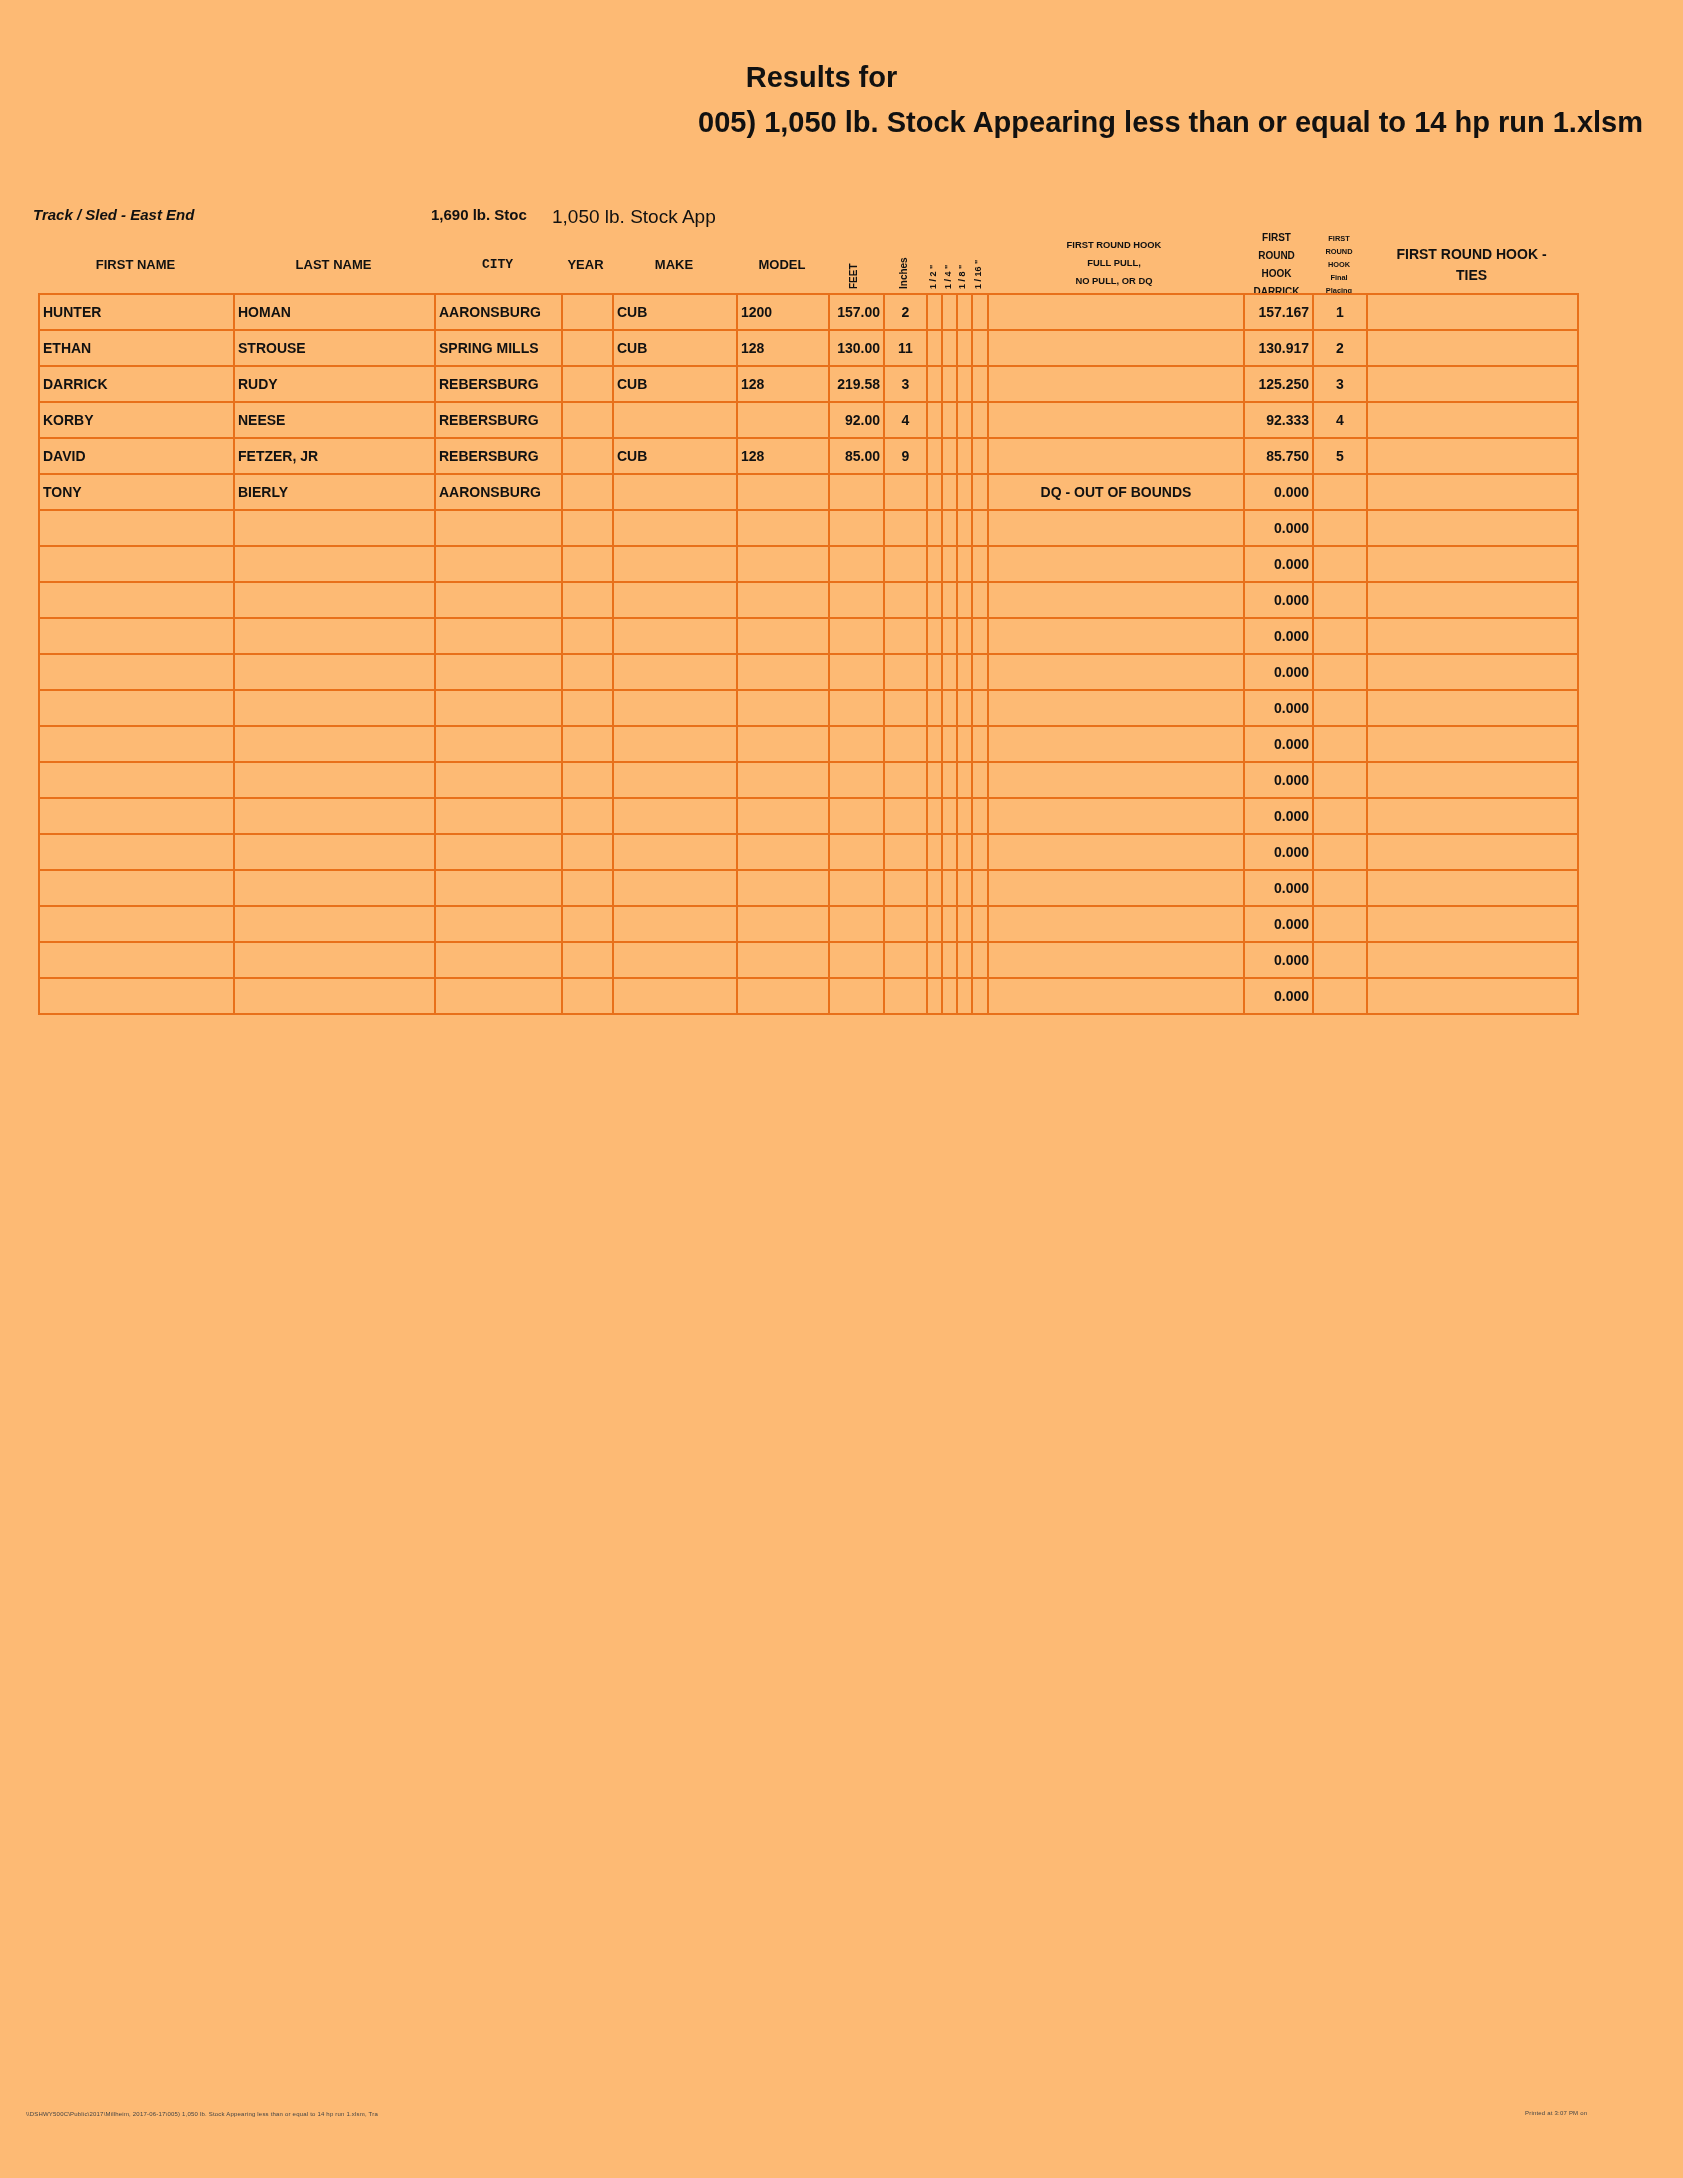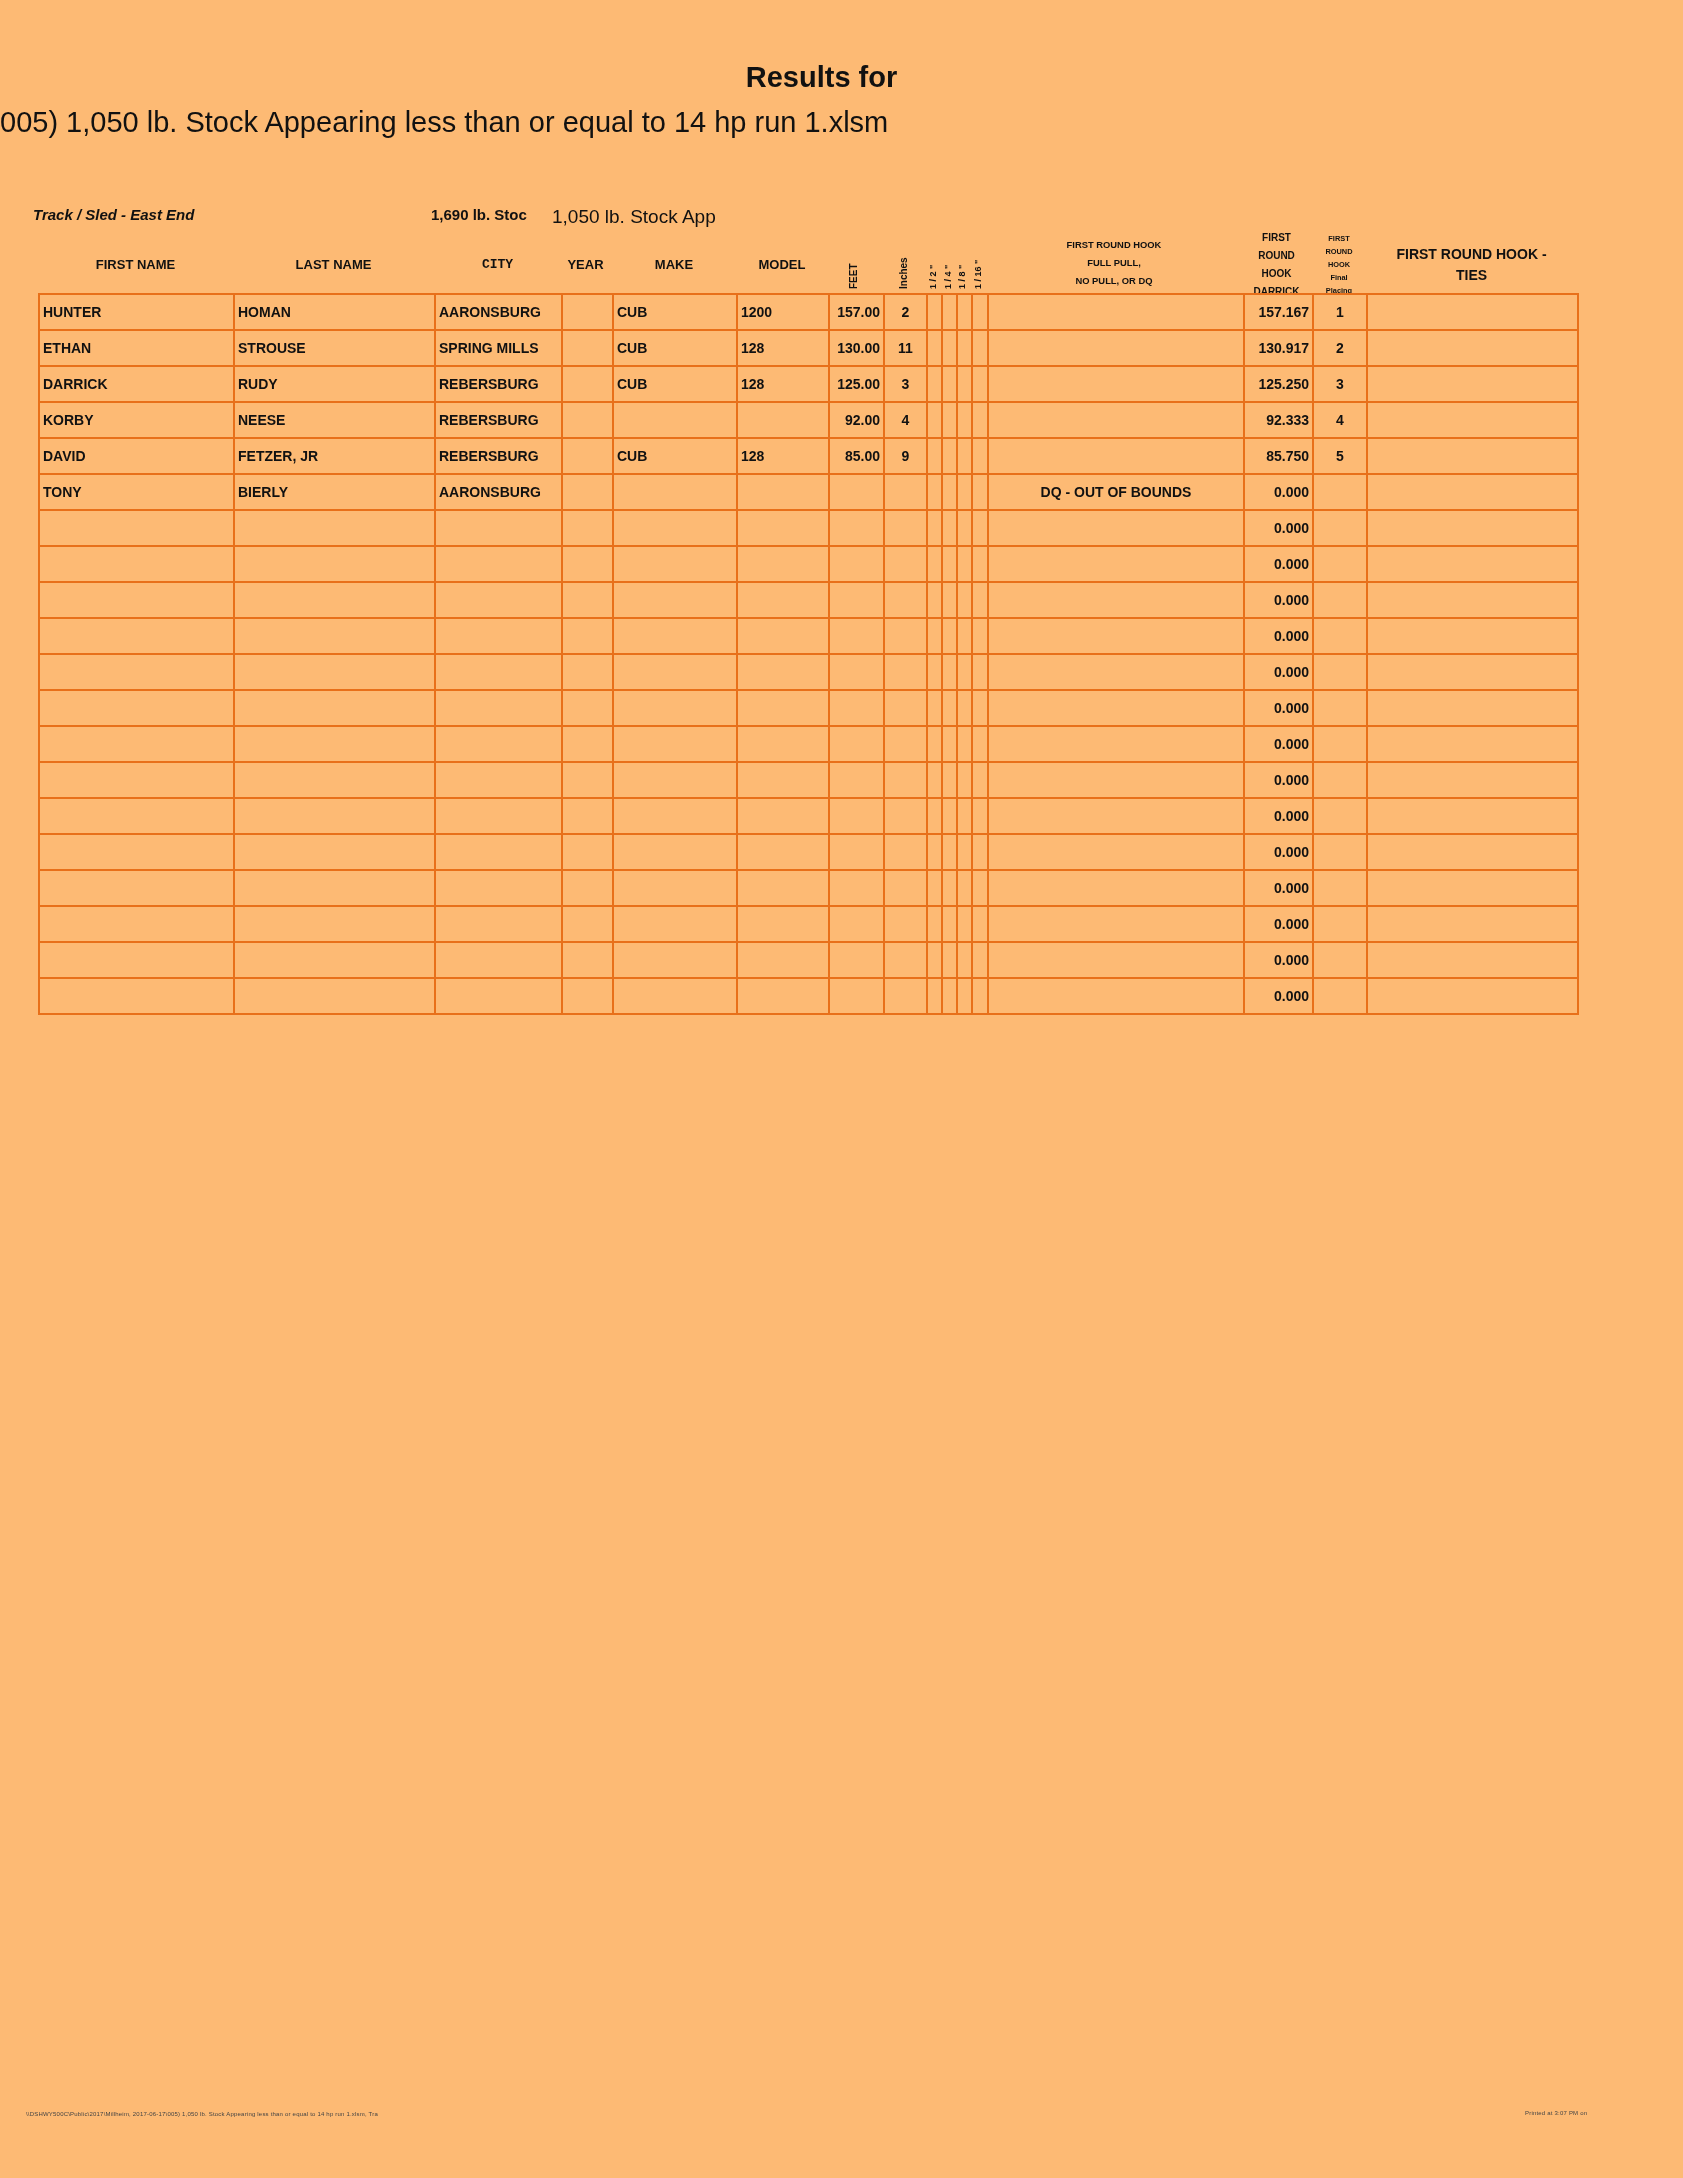--- a/index.html
+++ b/index.html
@@ -11,21 +11,21 @@
     height: 2178px;
     background: #fdba74;
     overflow: hidden;
   }
   .title1 {
     position: absolute; top: 61px; left: 0; width: 1643px;
     text-align: center; font-size: 29px; font-weight: bold; color: #111;
   }
   .title2 {
     position: absolute; top: 106px; left: 0; width: 1643px;
-    text-align: left; font-size: 29px; font-weight: normal; color: #111;
+    text-align: right; font-size: 29px; font-weight: bold; color: #111;
   }
   .meta-track {
     position: absolute; top: 206px; left: 33px;
     font-size: 15px; font-weight: bold; color: #111; white-space: nowrap; font-style: italic;
   }
   .meta-class-trunc {
     position: absolute; top: 206px; left: 431px; width: 121px;
     font-size: 15px; font-weight: bold; color: #111;
     white-space: nowrap; overflow: hidden;
   }
@@ -182,21 +182,21 @@
       <td class="ac">2</td>
       <td class="al"></td>
     </tr>
         <tr>
       <td class="al">DARRICK</td>
       <td class="al">RUDY</td>
       <td class="al">REBERSBURG</td>
       <td class="ac"></td>
       <td class="al">CUB</td>
       <td class="al">128</td>
-      <td class="ar">125.00</td>
+      <td class="ar">219.58</td>
       <td class="ac">3</td>
       <td class="ac"></td>
       <td class="ac"></td>
       <td class="ac"></td>
       <td class="ac"></td>
       <td class="ac"></td>
       <td class="ar">125.250</td>
       <td class="ac">3</td>
       <td class="al"></td>
     </tr>

